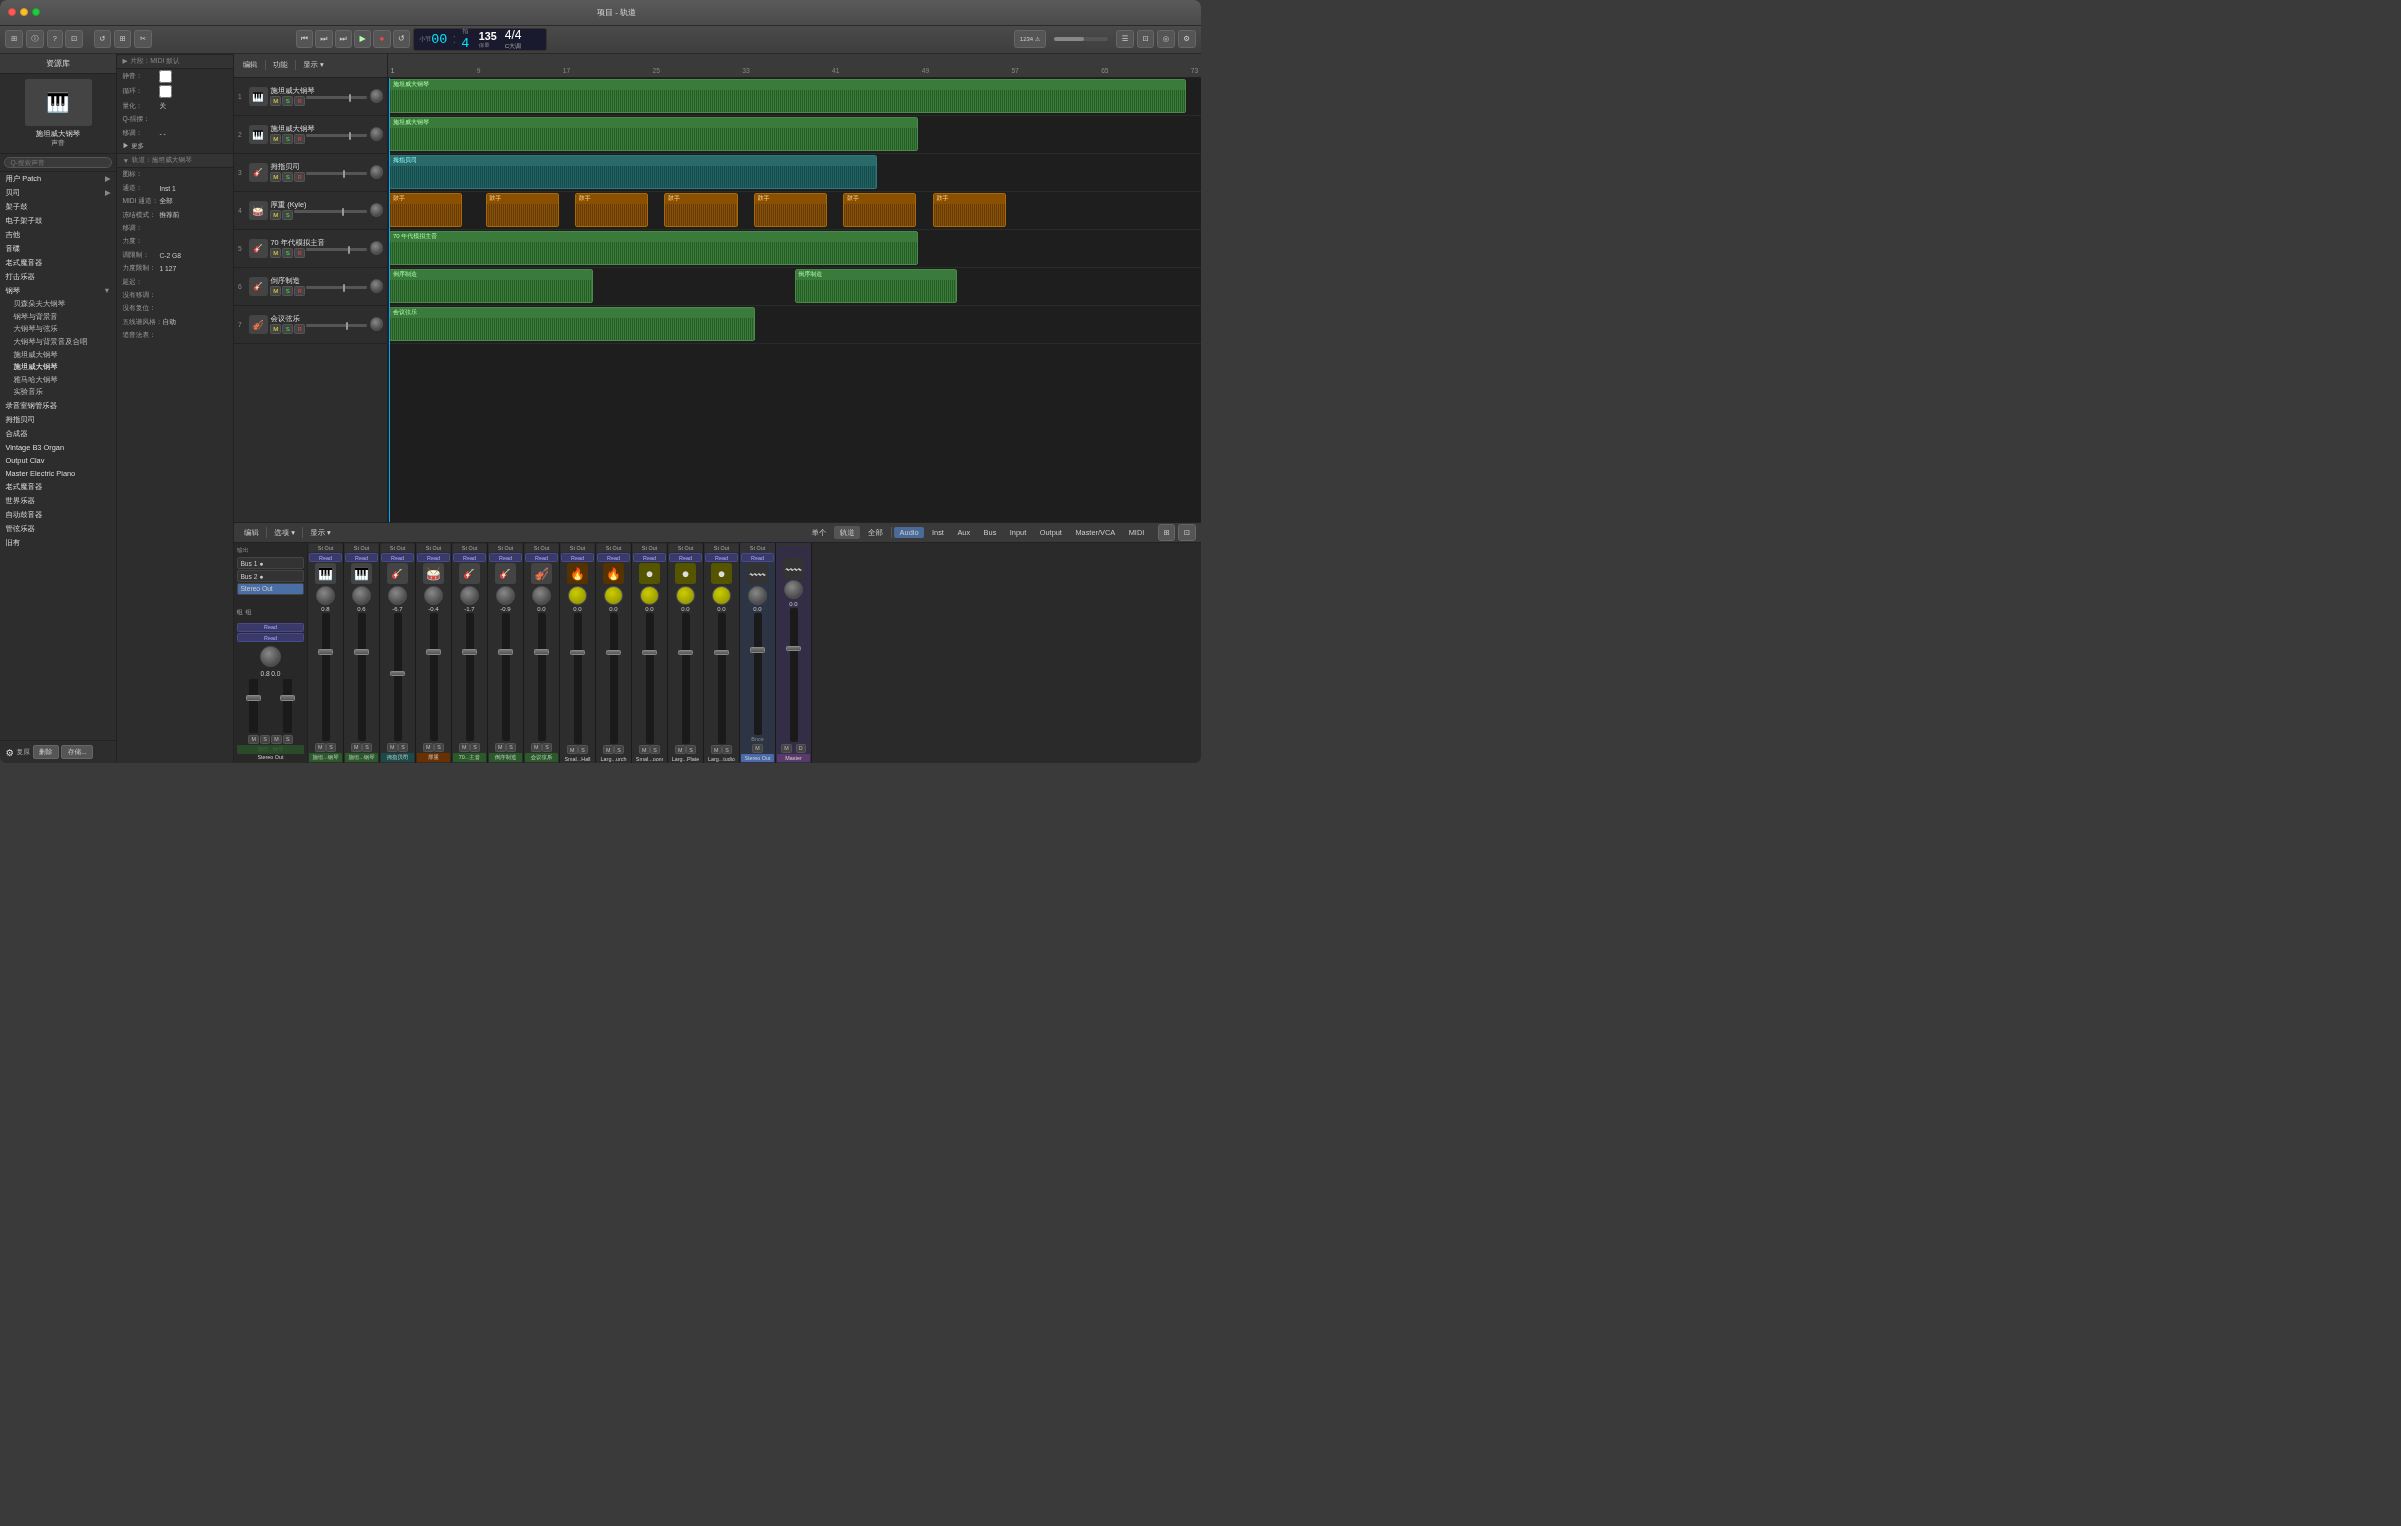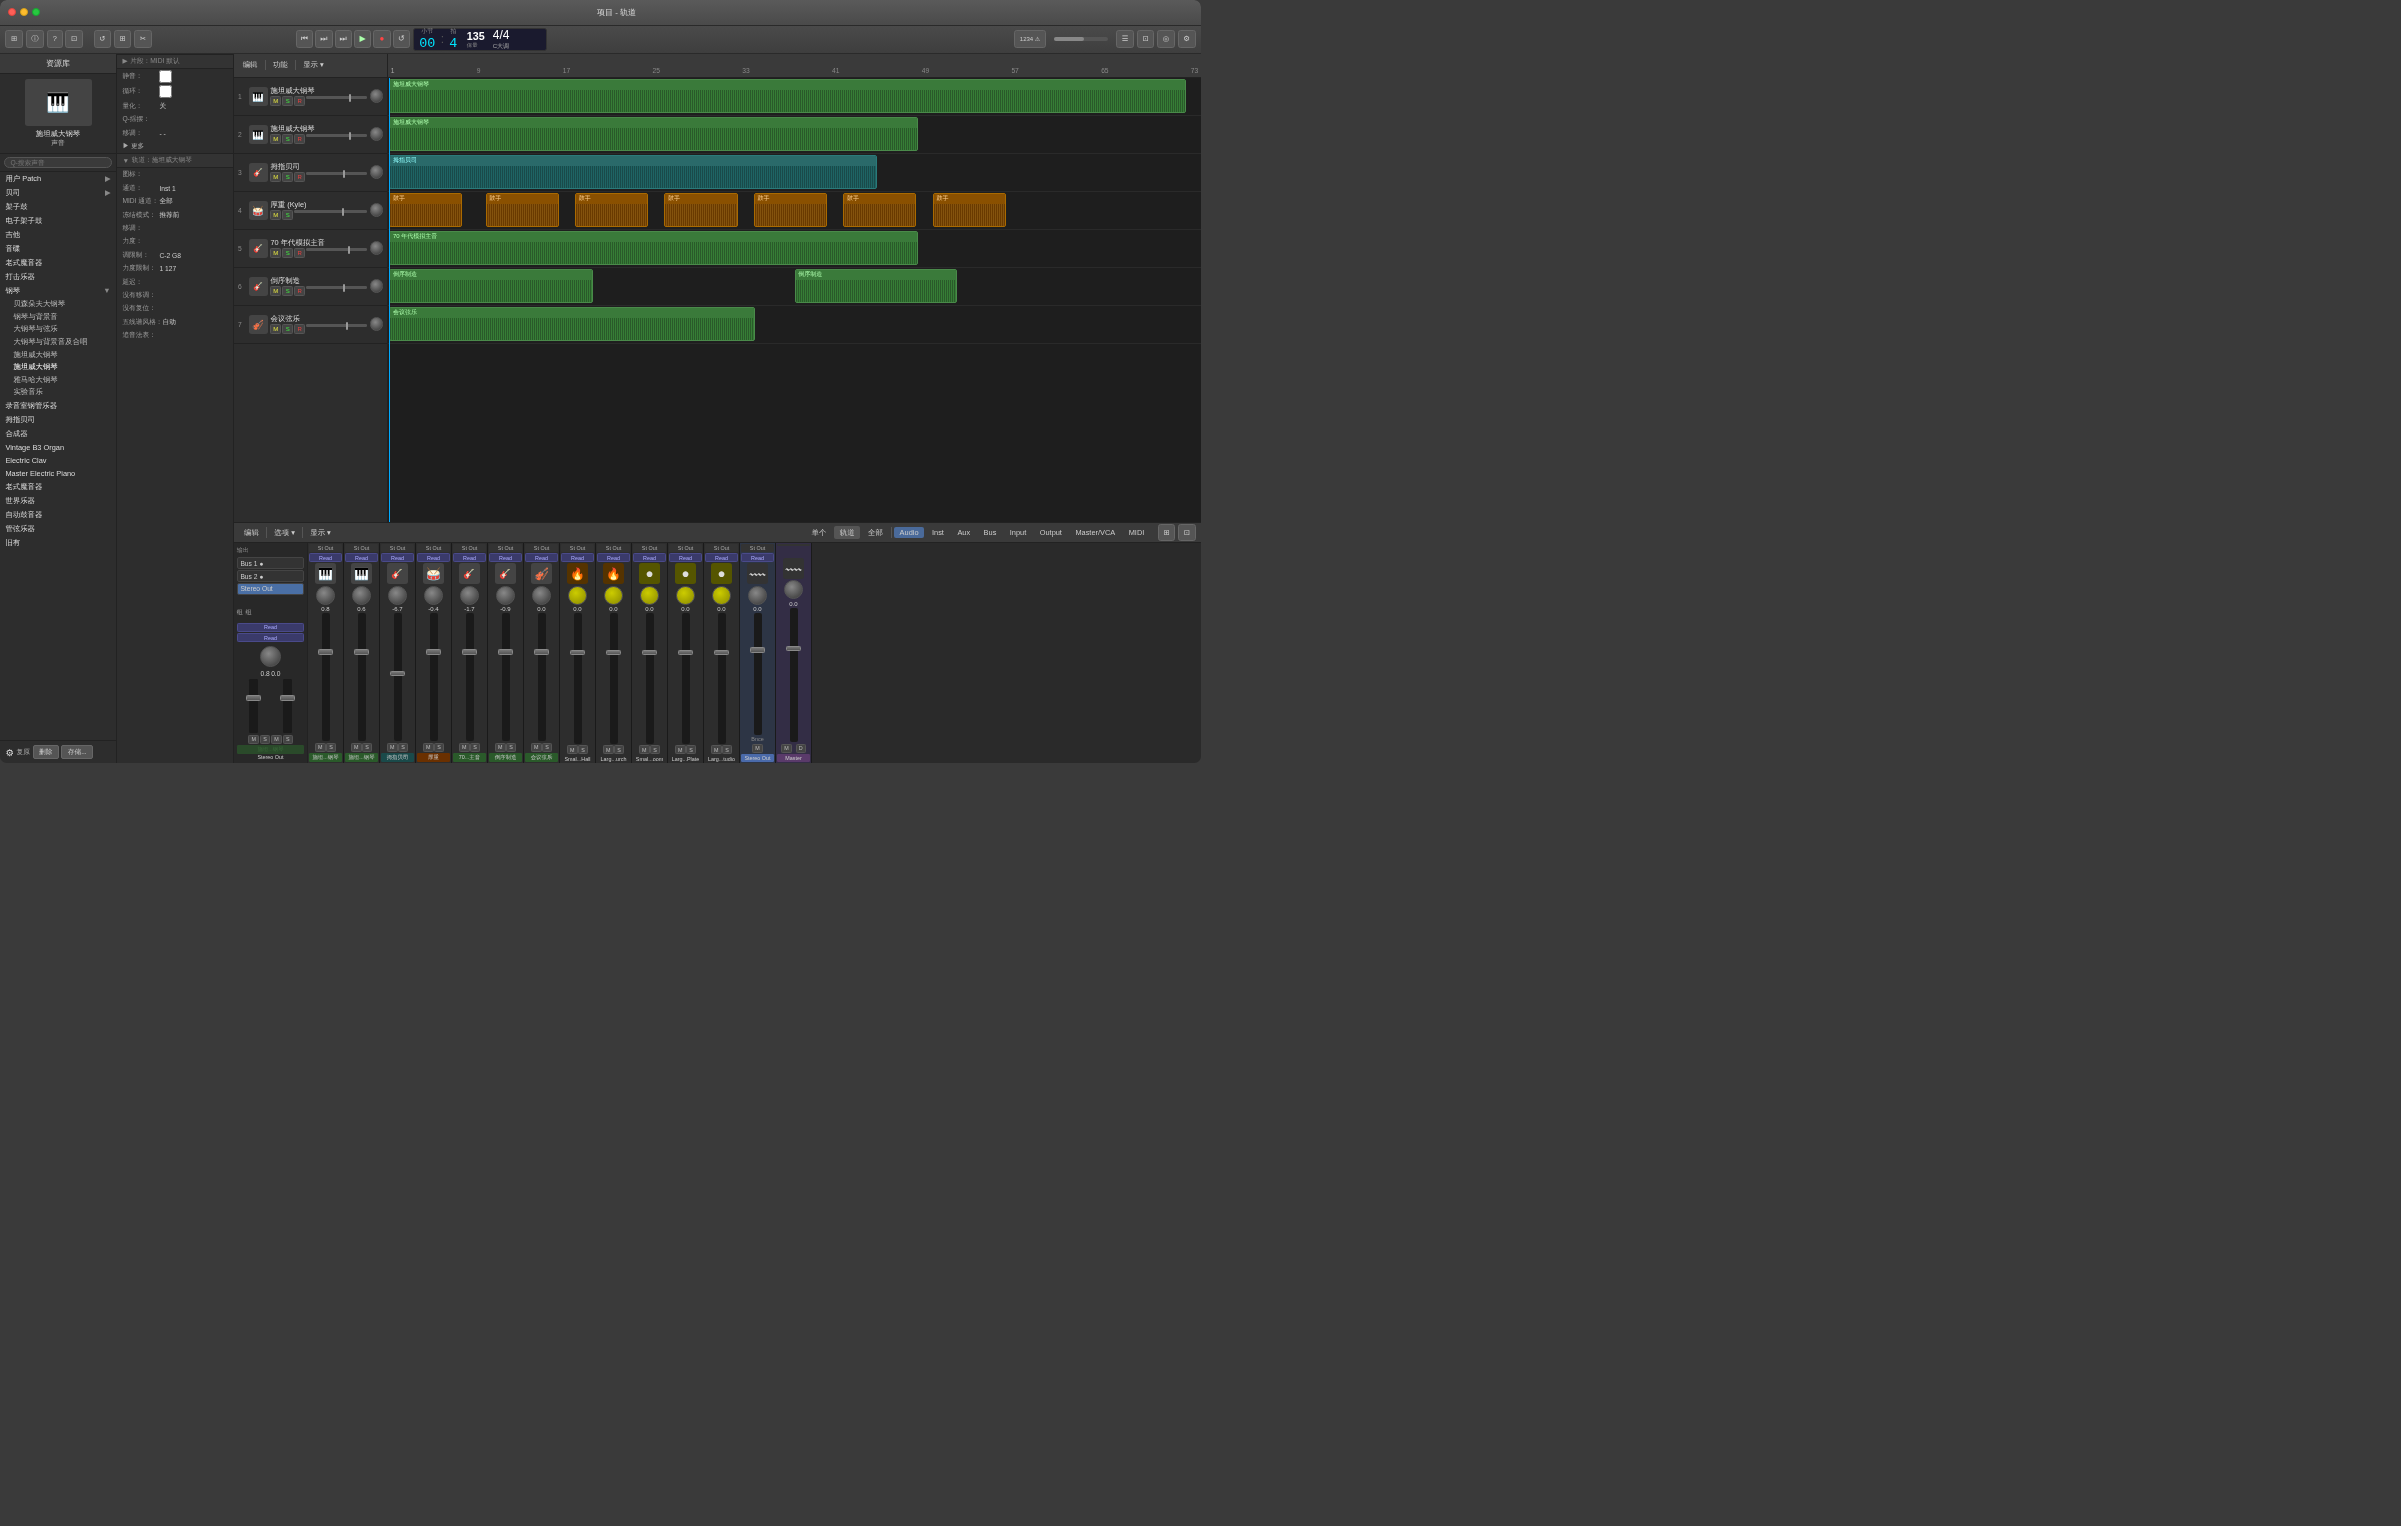--- a/index.html
+++ b/index.html
@@ -586,21 +586,21 @@
   <div class="transport">
     <div class="transport-btn">⏮</div>
     <div class="transport-btn">⏭</div>
     <div class="transport-btn">⏭</div>
     <div class="transport-btn" style="color:#aaffaa">▶</div>
     <div class="transport-btn" style="color:#ff4444">●</div>
     <div class="transport-btn">↺</div>
   </div>
 
   <div class="display-box">
-    <div style="display:flex;flex-direction:column;align-items:center">
+    <div style="display:flex;flex-direction:row;align-items:center">
       <div style="font-size:6px;color:#888">小节</div>
       <div style="font-size:13.4px;color:#00e5ff;font-family:'Courier New',monospace">00</div>
     </div>
     <div style="color:#555;font-size:12px">:</div>
     <div style="display:flex;flex-direction:column;align-items:center">
       <div style="font-size:6px;color:#888">拍</div>
       <div style="font-size:13.4px;color:#00e5ff;font-family:'Courier New',monospace">4</div>
     </div>
     <div style="display:flex;flex-direction:column;align-items:flex-start;margin-left:4px">
       <div style="font-size:10.7px;color:#fff;font-weight:bold">135</div>
@@ -685,21 +685,21 @@
       <div class="library-item">
           <span>拇指贝司</span>
         </div>
       <div class="library-item">
           <span>合成器</span>
         </div>
       <div class="library-item">
           <span>Vintage B3 Organ</span>
         </div>
       <div class="library-item">
-          <span>Electric Clav</span>
+          <span>Output Clav</span>
         </div>
       <div class="library-item">
           <span>Master Electric Piano</span>
         </div>
       <div class="library-item">
           <span>老式魔音器</span>
         </div>
       <div class="library-item">
           <span>世界乐器</span>
         </div>

